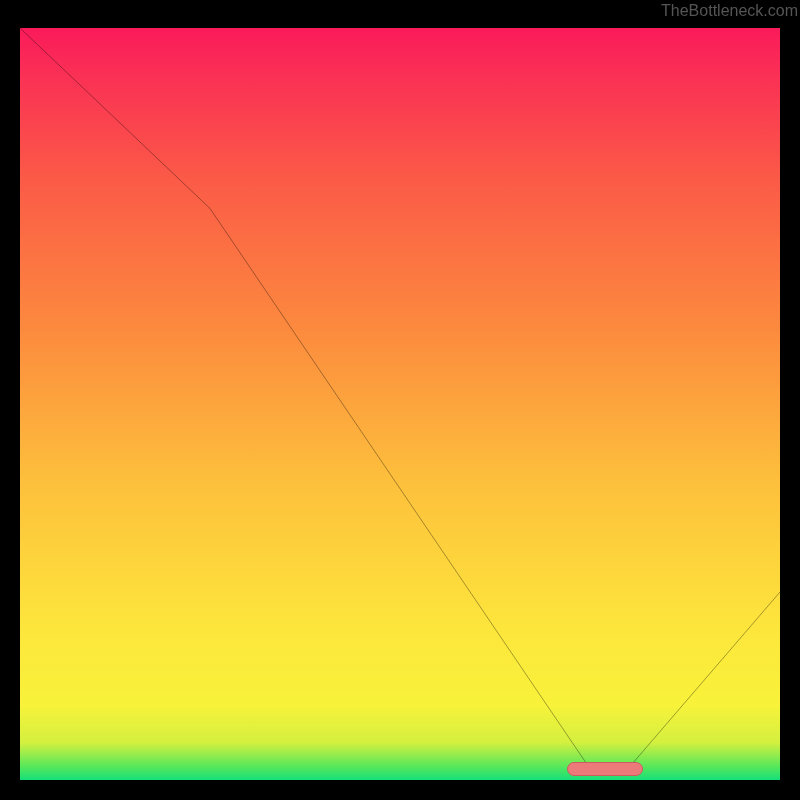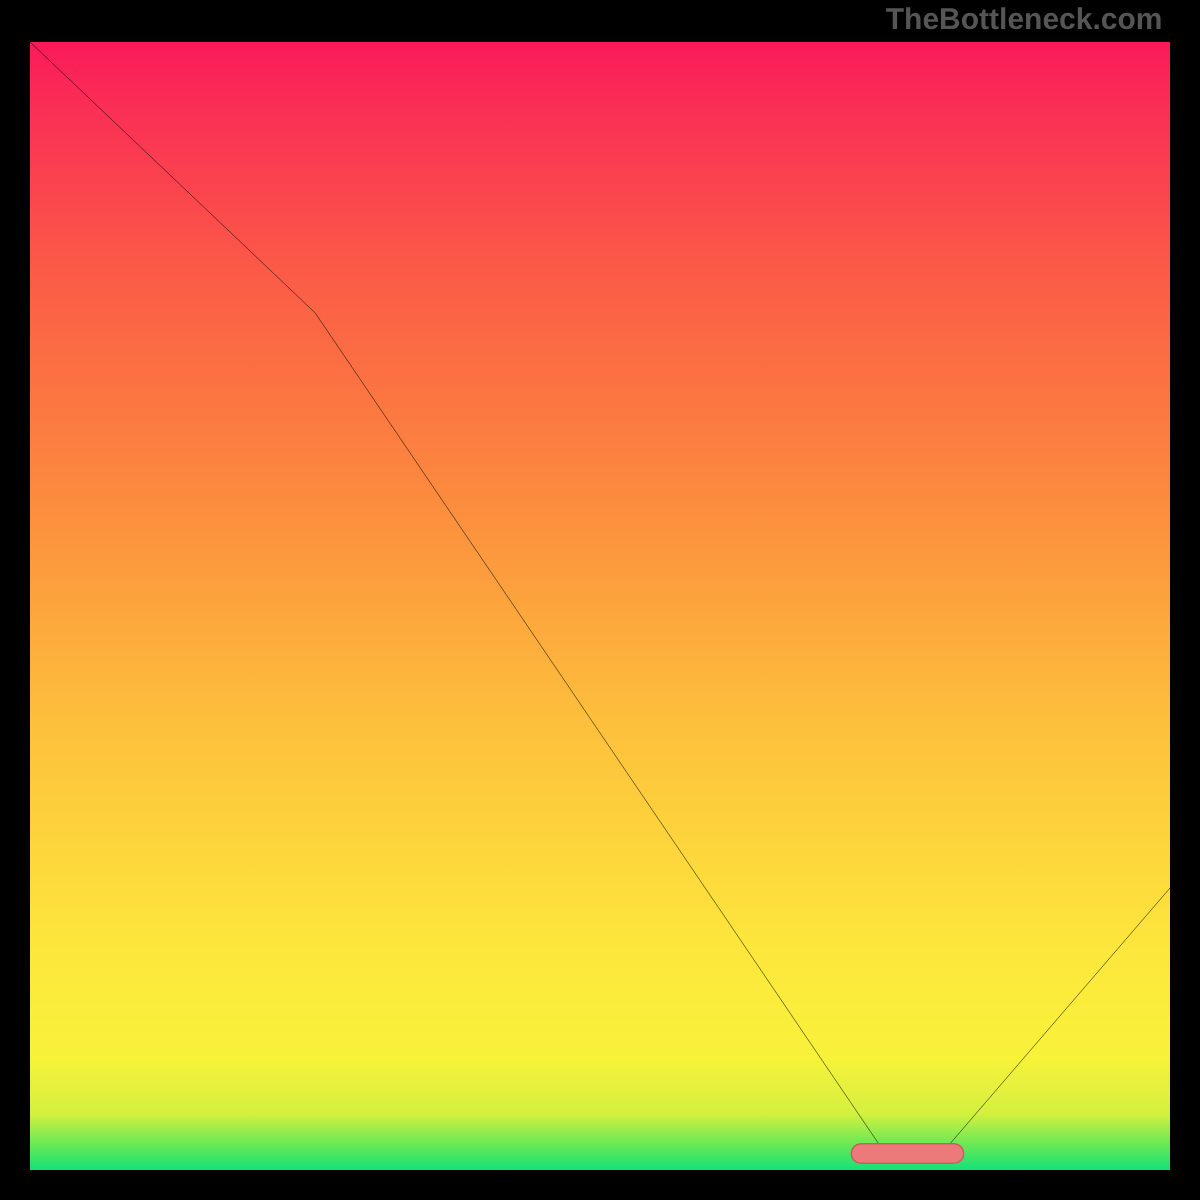--- a/index.html
+++ b/index.html
@@ -7,24 +7,24 @@
     width: 800px;
     height: 800px;
     background: #000;
     position: relative;
     overflow: hidden;
     font-family: Arial, Helvetica, sans-serif;
   }
   .watermark {
     position: absolute;
     top: 2px;
-    right: 25px;
+    right: 2px;
     color: #555;
-    font-size: 20px;
-    font-weight: bold;
+    font-size: 16px;
+    font-weight: normal;
     z-index: 5;
   }
   .plot {
     position: absolute;
     left: 20px;
     top: 28px;
     width: 760px;
     height: 752px;
     background: linear-gradient(to top,
       #15e07a 0%,

